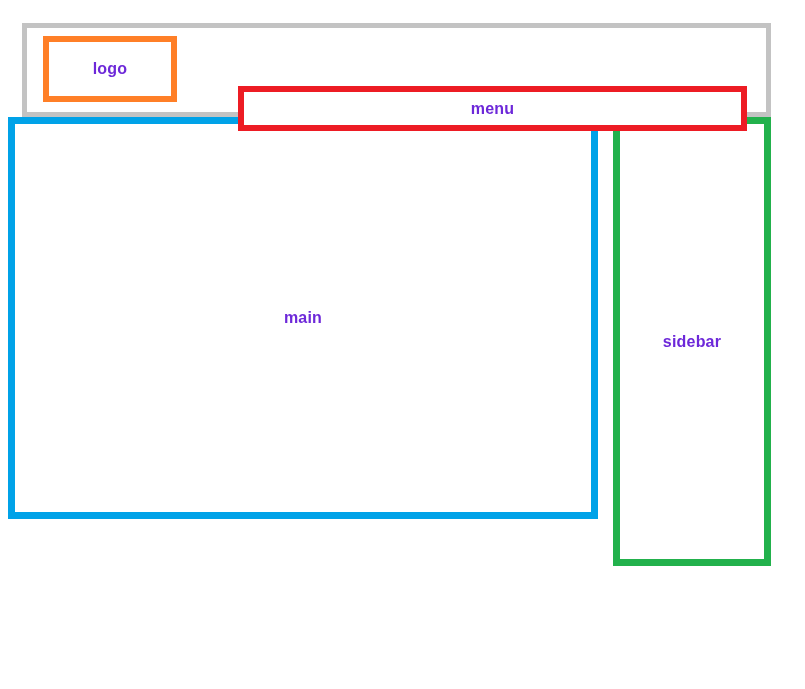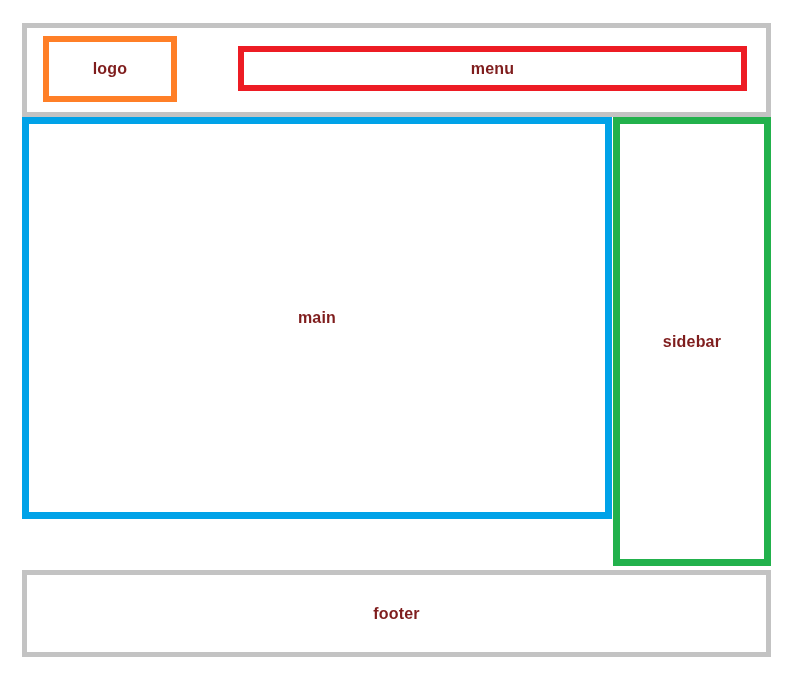--- a/index.html
+++ b/index.html
@@ -19,21 +19,21 @@
     position: absolute;
     box-sizing: border-box;
     background: #ffffff;
     display: flex;
     align-items: center;
     justify-content: center;
   }
   .box .label {
     font-weight: bold;
     font-size: 16px;
-    color: #7f1d1d;
+    color: #6d28d9;
     letter-spacing: 0.2px;
   }
   
   .header-frame {
     left: 22px; top: 23px;
     width: 749px; height: 94px;
     border: 5px solid #C3C3C3;
   }
   .logo-box {
     left: 43px; top: 36px;
@@ -41,21 +41,21 @@
     border: 6px solid #FF7F27;
     z-index: 2;
   }
   .menu-box {
     left: 238px; top: 46px;
     width: 509px; height: 45px;
     border: 6px solid #ED1C24;
     z-index: 2;
   }
   .main-box {
-    left: 22px; top: 117px;
+    left: 8px; top: 117px;
     width: 590px; height: 402px;
     border: 7px solid #00A2E8;
     text-align: center;
   }
   .sidebar-box {
     left: 613px; top: 117px;
     width: 158px; height: 449px;
     border: 7px solid #22B14C;
   }
   .footer-box {
@@ -68,29 +68,26 @@
 <body>
 
 <div class="canvas">
 
   <div class="box header-frame" style="border-color: rgb(195, 195, 195);"></div>
 
   <div class="box logo-box" style="border-color: rgb(255, 127, 39);">
     <span class="label">logo</span>
   </div>
 
-  <div class="box menu-box" style="border-color: rgb(237, 28, 36);">
+  <div class="box menu-box" style="border-color: rgb(237, 28, 36); margin-top: 40px;">
     <span class="label">menu</span>
   </div>
 
   <div class="box main-box" style="border-color: rgb(0, 162, 232);">
     <span class="label">main</span>
   </div>
 
   <div class="box sidebar-box" style="border-color: rgb(34, 177, 76); align-items: center;">
     <span class="label">sidebar</span>
   </div>
 
-  <div class="box footer-box" style="border-color: rgb(195, 195, 195);">
-    <span class="label">footer</span>
-  </div>
 
 </div>
 
 </body></html>

